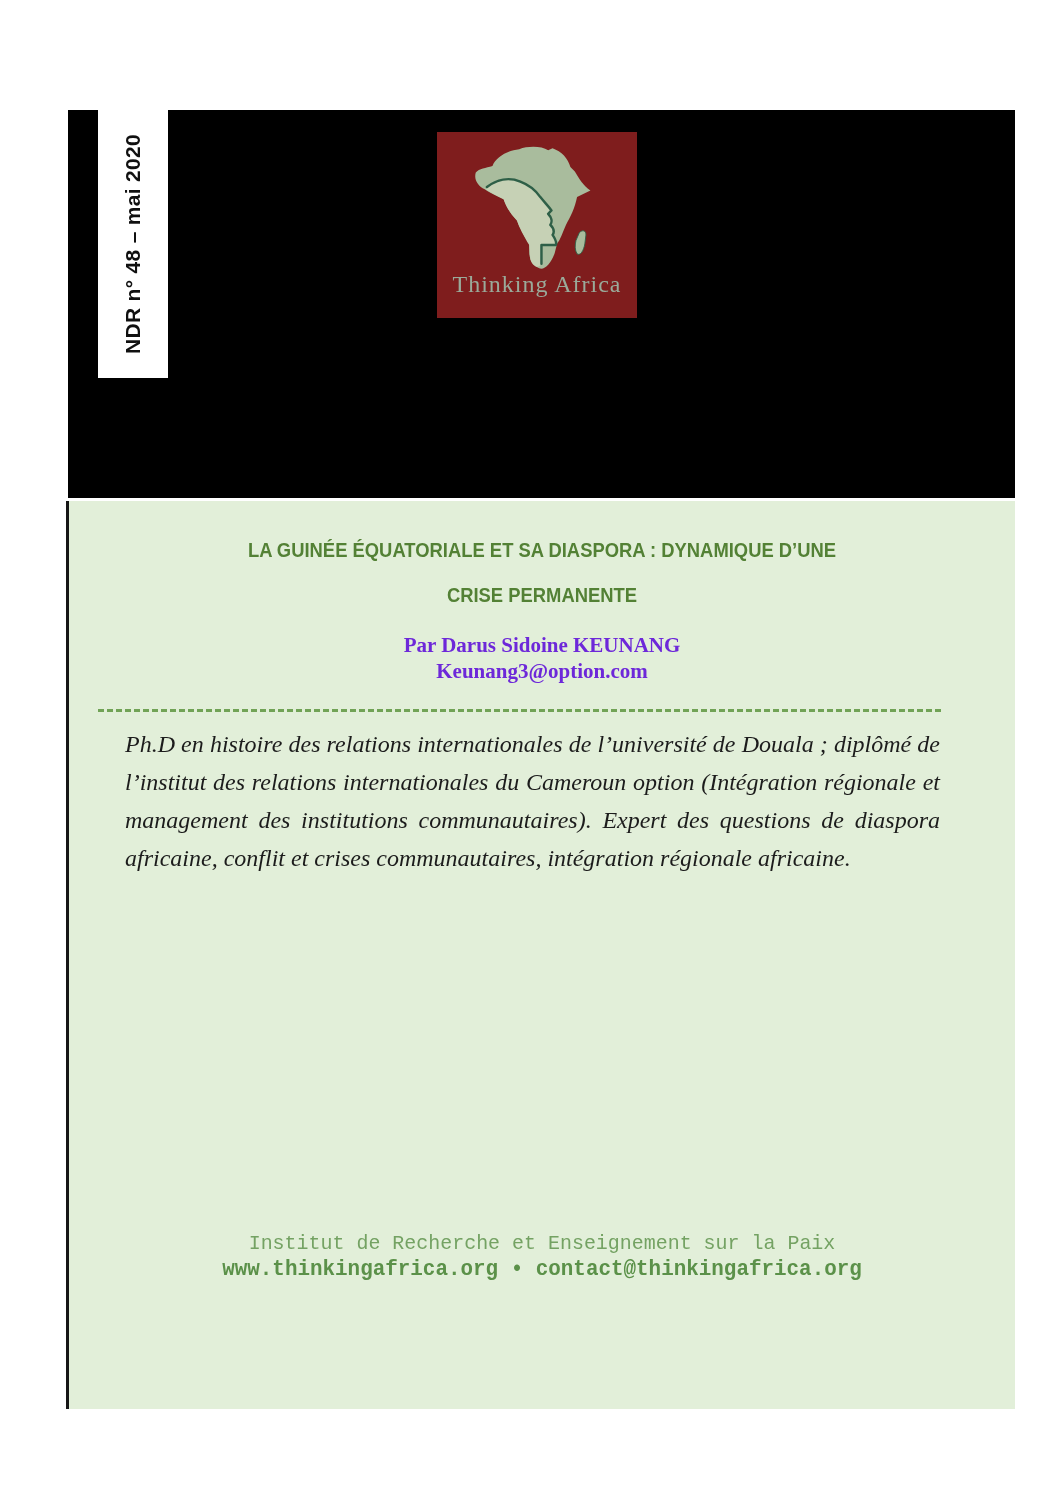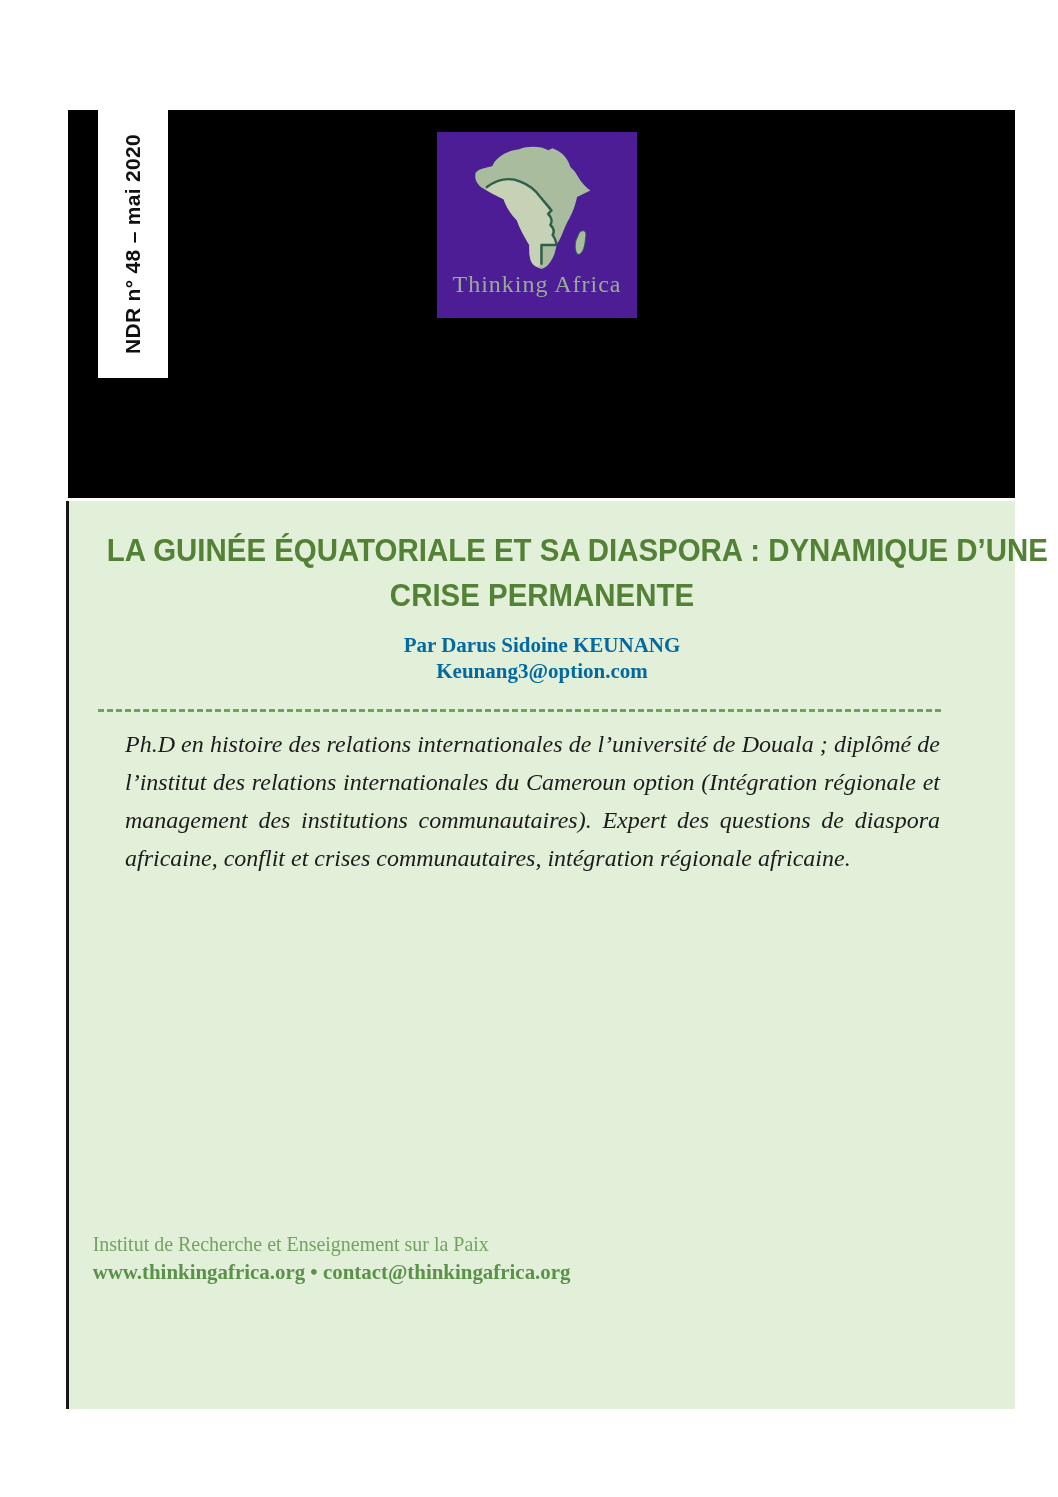--- a/index.html
+++ b/index.html
@@ -21,60 +21,60 @@
   }
   .vstrip-text {
     font-family:"Liberation Sans", sans-serif; font-weight:bold; font-size:21px;
     color:#101010; white-space:nowrap; letter-spacing:0.3px;
     transform:rotate(-90deg);
   }
 
   
   .logo-box {
     position:absolute; left:437px; top:132px; width:200px; height:186px;
-    background:#4c1d95; text-align:center;
+    background:#7f1d1d; text-align:center;
   }
   .logo-box svg { display:block; margin:5px auto 0; }
   .logo-text {
     font-family:"Liberation Serif", serif; font-size:24px; color:#9aaa9a;
     letter-spacing:1px; margin-top:-4px; white-space:nowrap;
   }
 
   
   .green-panel {
     position:absolute; left:66px; top:501px; width:949px; height:908px;
     background:#e2efd9; border-left:3px solid #161616; box-sizing:border-box;
   }
   .doc-title {
     margin:27px 0 0; text-align:center; color:#538135;
     font-family:"Liberation Sans", sans-serif; font-weight:bold;
-    font-size:32px; line-height:45px; letter-spacing:0px;
+    font-size:20px; line-height:45px; letter-spacing:0px;
   }
   .title-line { display:block; white-space:nowrap; transform:scaleX(0.92); }
 
   .author-block {
-    margin-top:14px; text-align:center; color:#0369a1;
+    margin-top:14px; text-align:center; color:#6d28d9;
     font-family:"Liberation Serif", serif; font-weight:bold;
     font-size:21px; line-height:26px;
   }
 
   .dashed-divider {
     margin:25px 72px 0 29px; height:3px;
     background:repeating-linear-gradient(to right, #71a356 0 6px, transparent 6px 9px);
   }
 
   .author-bio {
     margin:13px 75px 0 56px; text-align:justify;
     font-family:"Liberation Serif", serif; font-style:italic;
     font-size:24px; line-height:38px; color:#1c1c1c;
   }
 
   .cover-footer {
-    position:absolute; left:0; right:0; top:731px; text-align:left;
-    font-family:Liberation Serif, serif;
+    position:absolute; left:0; right:0; top:731px; text-align:center;
+    font-family:Liberation Mono, monospace;
   }
   .footer-line1 { font-size:21px; color:#74a263; transform:scaleX(0.95); }
   .footer-line2 { font-size:22px; font-weight:bold; color:#5b9149; transform:scaleX(0.95); margin-top:2px; }
 </style>
 </head>
 <body>
 
 <div class="page">
 
   <div class="black-banner"></div>

